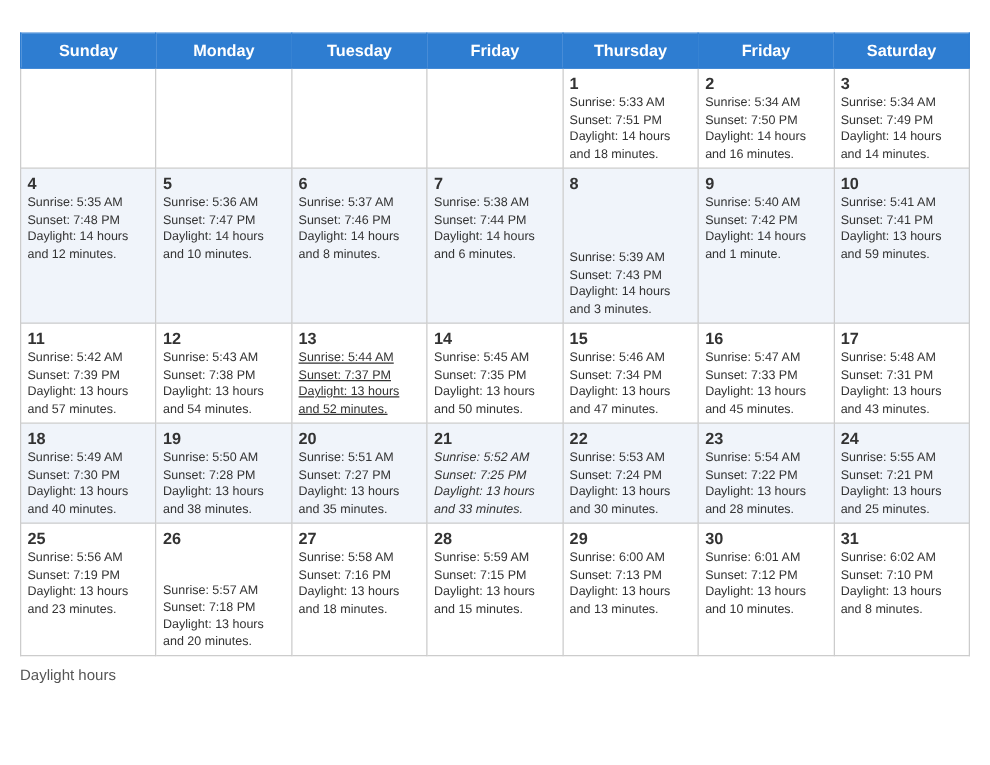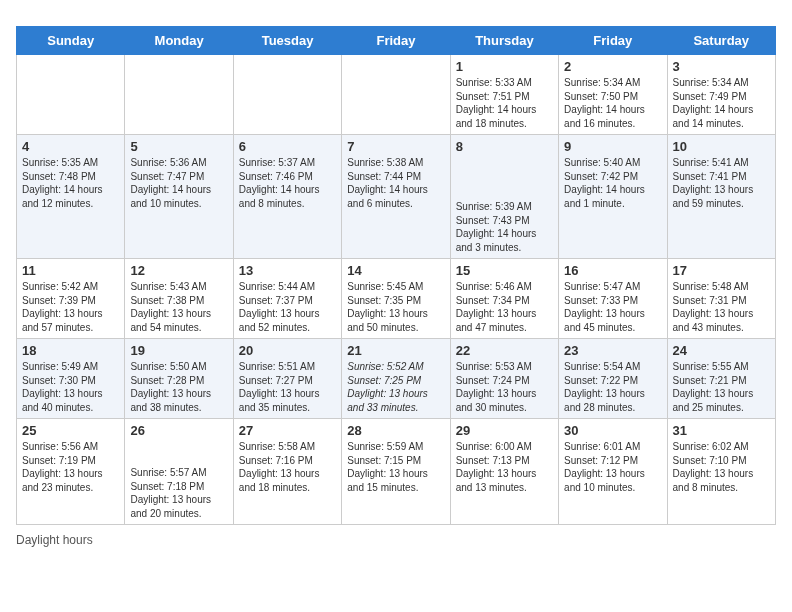--- a/index.html
+++ b/index.html
@@ -191,21 +191,21 @@
         </td>
         <td>
           <span class="day-num">12</span>
           <div class="cell-text" style="white-space: pre-line;">Sunrise: 5:43 AM
 Sunset: 7:38 PM
 Daylight: 13 hours
 and 54 minutes.</div>
         </td>
         <td>
           <span class="day-num">13</span>
-          <div class="cell-text" style="white-space: pre-line;">Sunrise: 5:44 AM
+          <div class="cell-text" style="white-space: pre-line; text-decoration: underline;">Sunrise: 5:44 AM
 Sunset: 7:37 PM
 Daylight: 13 hours
 and 52 minutes.</div>
         </td>
         <td>
           <span class="day-num">14</span>
           <div class="cell-text" style="white-space: pre-line;">Sunrise: 5:45 AM
 Sunset: 7:35 PM
 Daylight: 13 hours
 and 50 minutes.</div>

